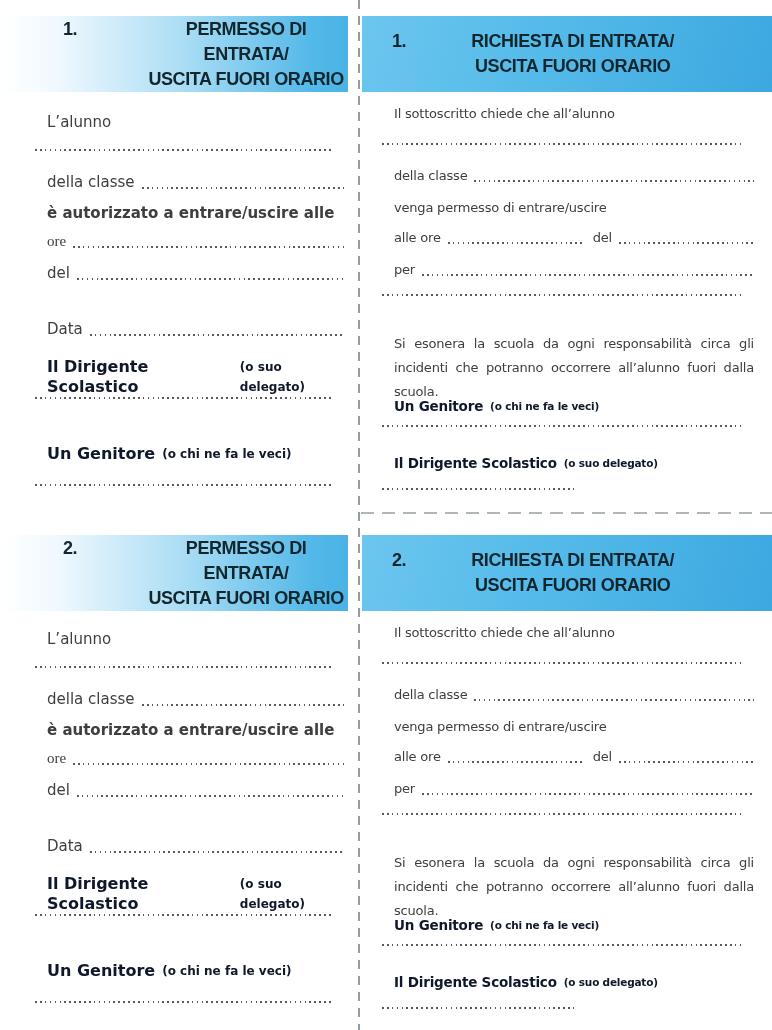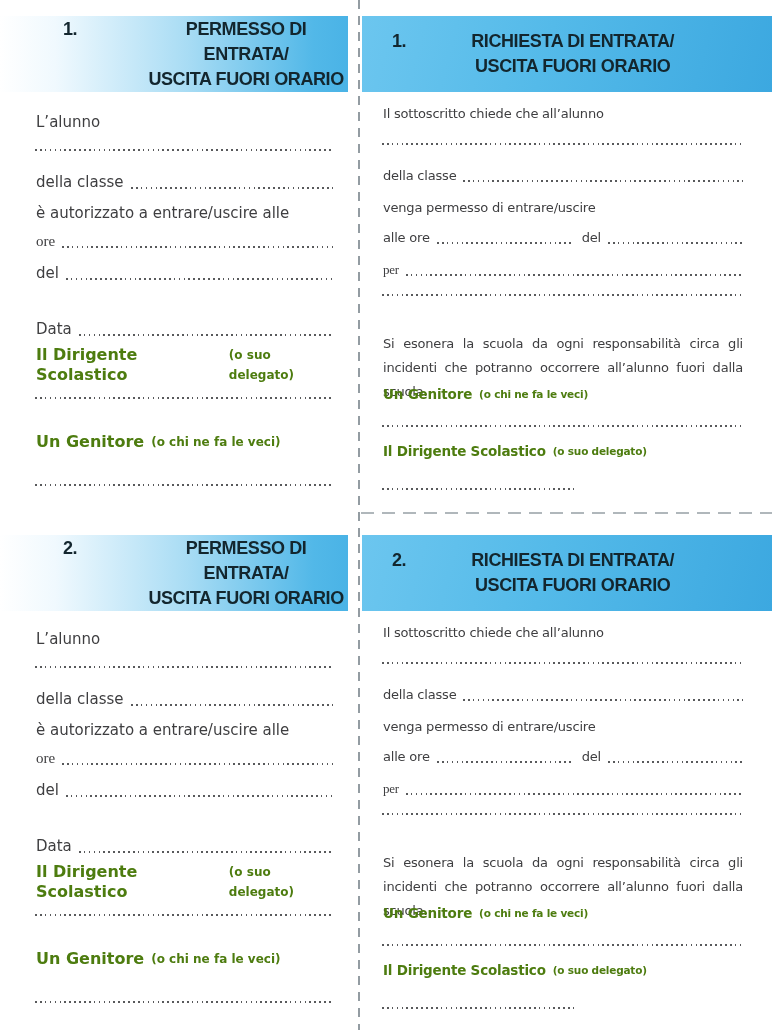--- a/index.html
+++ b/index.html
@@ -23,47 +23,47 @@
   .head{display:flex;align-items:flex-start;}
   .num,.title div{
     font-family:"Liberation Sans",sans-serif;font-weight:700;
     font-size:18px;line-height:25px;letter-spacing:-0.4px;color:#13262e;
   }
   .band.colL .num{margin-right:19px;}
   .band.colR .num{margin-right:17px;}
   .title{text-align:center;margin-left:48px;}
   
   .card{position:absolute;}
-  .card .ln{position:absolute;left:1px;width:100%;display:flex;align-items:flex-start;}
+  .card .ln{position:absolute;left:12px;width:100%;display:flex;align-items:flex-start;}
   .card.permesso{left:35px;width:297px;height:380px;font-size:15px;line-height:20px;}
   .card.richiesta{left:382px;width:360px;height:395px;font-size:13px;line-height:18px;letter-spacing:-0.2px;}
   .card.permesso.r1{top:112px;}
   .card.permesso.r2{top:629px;}
   .card.richiesta.r1{top:105px;}
   .card.richiesta.r2{top:624px;}
   .dots{flex:1;position:relative;align-self:stretch;}
   .dots::after{content:"";position:absolute;left:7px;right:0;bottom:3px;height:2px;
     background:repeating-linear-gradient(to right,#58595b 0 1.6px,transparent 1.6px 4.9px);}
   .dotline{position:absolute;left:0;height:2px;width:100%;
     background:repeating-linear-gradient(to right,#58595b 0 1.6px,transparent 1.6px 4.9px);}
-  .sig{font-weight:700;color:#4d7c0f;}
+  .sig{font-weight:700;color:#0f172a;margin-top:12px;}
   .card.permesso .sig{font-size:16px;}
   .card.richiesta .sig{font-size:13.5px;}
   .note{font-weight:700;margin-left:7px;}
   .card.permesso .note{font-size:12px;}
   .card.richiesta .note{font-size:10.5px;}
   .para{display:block;text-align:justify;line-height:24px;margin-top:20px;}
   .gap2{margin-left:10px;}
   
-  .p-alunno{top:0;} .p-dot1{top:37px;} .p-classe{top:60px;} .p-auth{top:91px;}
+  .p-alunno{top:0;} .p-dot1{top:37px;} .p-classe{top:60px;} .p-auth{top:91px;font-weight:bold;}
   .p-ore{top:119px;font-family:Liberation Serif, serif;} .p-del{top:151px;} .p-data{top:191px;margin-top:16px;} .p-dir{top:233px;}
   .p-dot2{top:285px;} .p-gen{top:320px;} .p-dot3{top:372px;}
   
   .q-intro{top:0;} .q-dot1{top:38px;} .q-classe{top:62px;} .q-venga{top:94px;}
-  .q-alleore{top:124px;} .q-per{top:156px;font-family:Liberation Serif, serif;} .q-dot2{top:189px;} .q-para{top:207px;}
+  .q-alleore{top:124px;} .q-per{top:156px;} .q-dot2{top:189px;} .q-para{top:207px;}
   .q-gen{top:280px;} .q-dot3{top:320px;} .q-dir{top:337px;} .q-dot4{top:383px;width:192px;}
 </style>
 </head>
 <body>
 
 <div class="sheet">
 
   <div class="band colL r1">
     <div class="head">
       <span class="num">1.</span>

